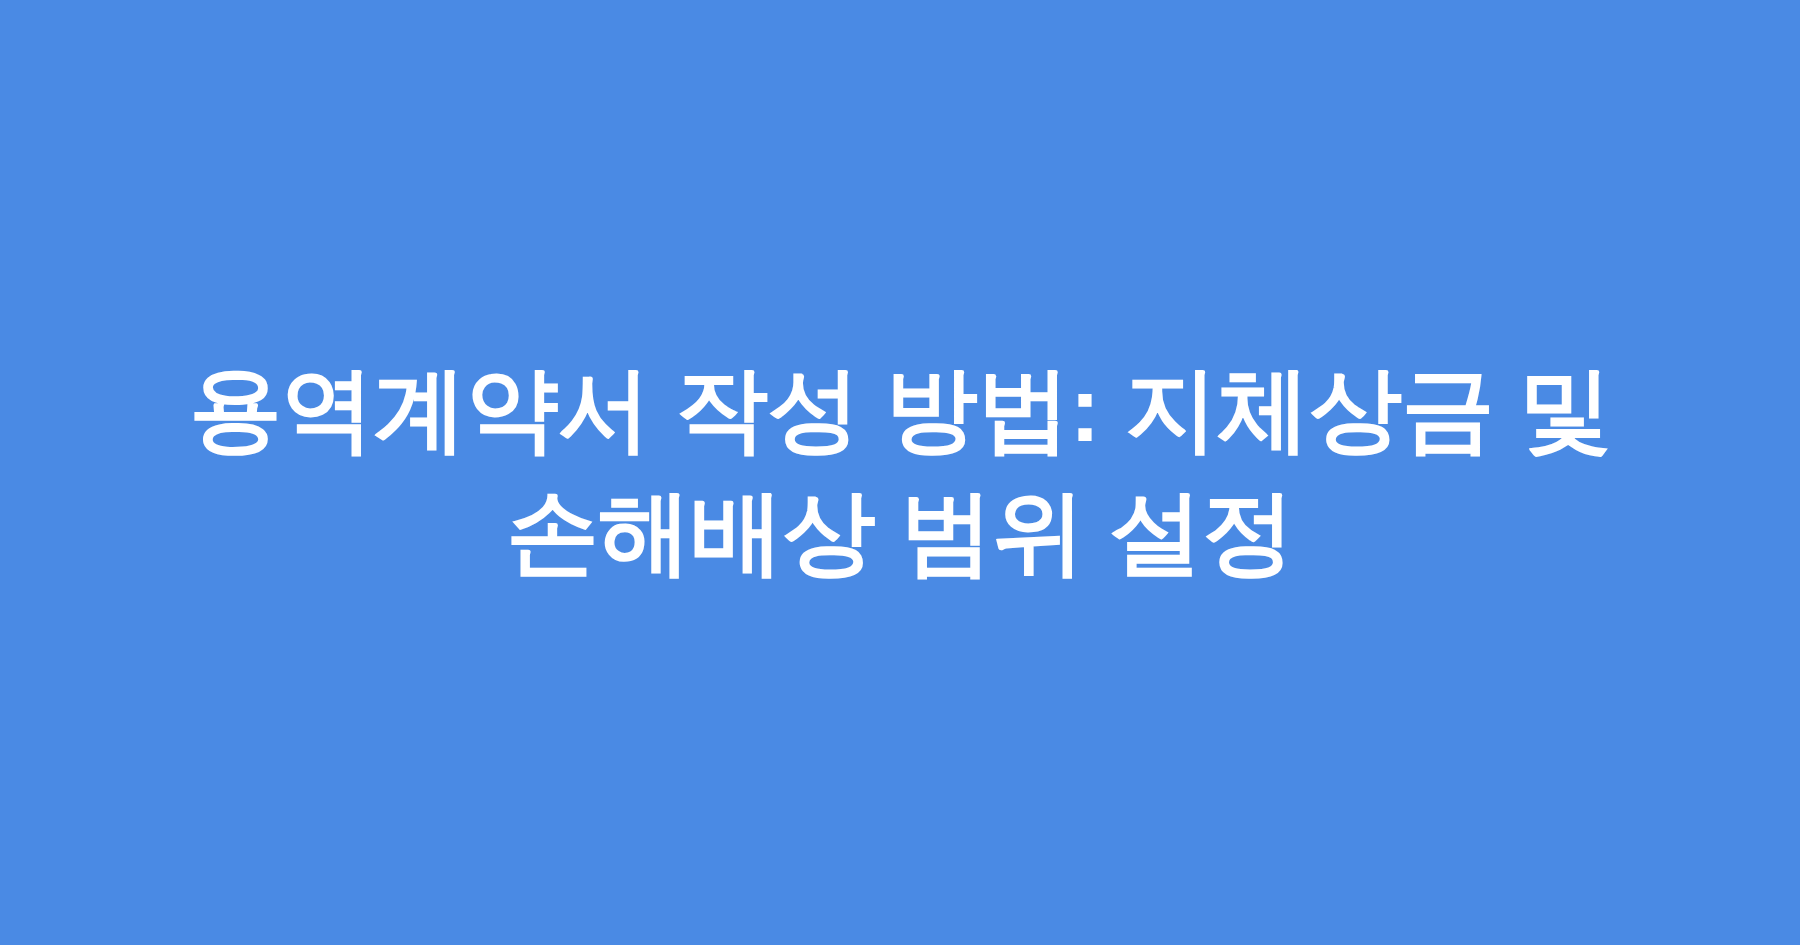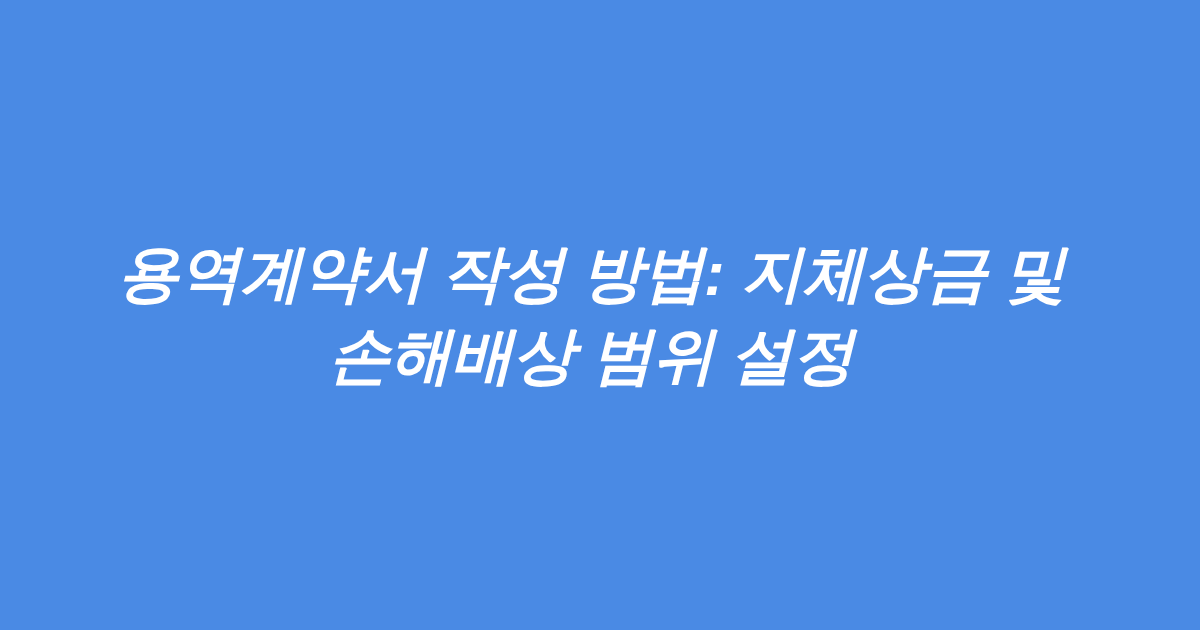--- a/index.html
+++ b/index.html
@@ -26,21 +26,21 @@
     display: flex;
     align-items: center;
     justify-content: center;
     padding: 0 96px;
   }
 
   .og-card__inner {
     width: 100%;
     display: flex;
     align-items: center;
-    font-style: italic;
+    justify-content: center;
   }
 
   .og-card__title {
     margin: 0;
     width: 100%;
     max-width: 990px;
     color: #ffffff;
     font-family: "Liberation Sans", "DejaVu Sans", sans-serif;
     font-size: 62px;
     font-weight: 700;

